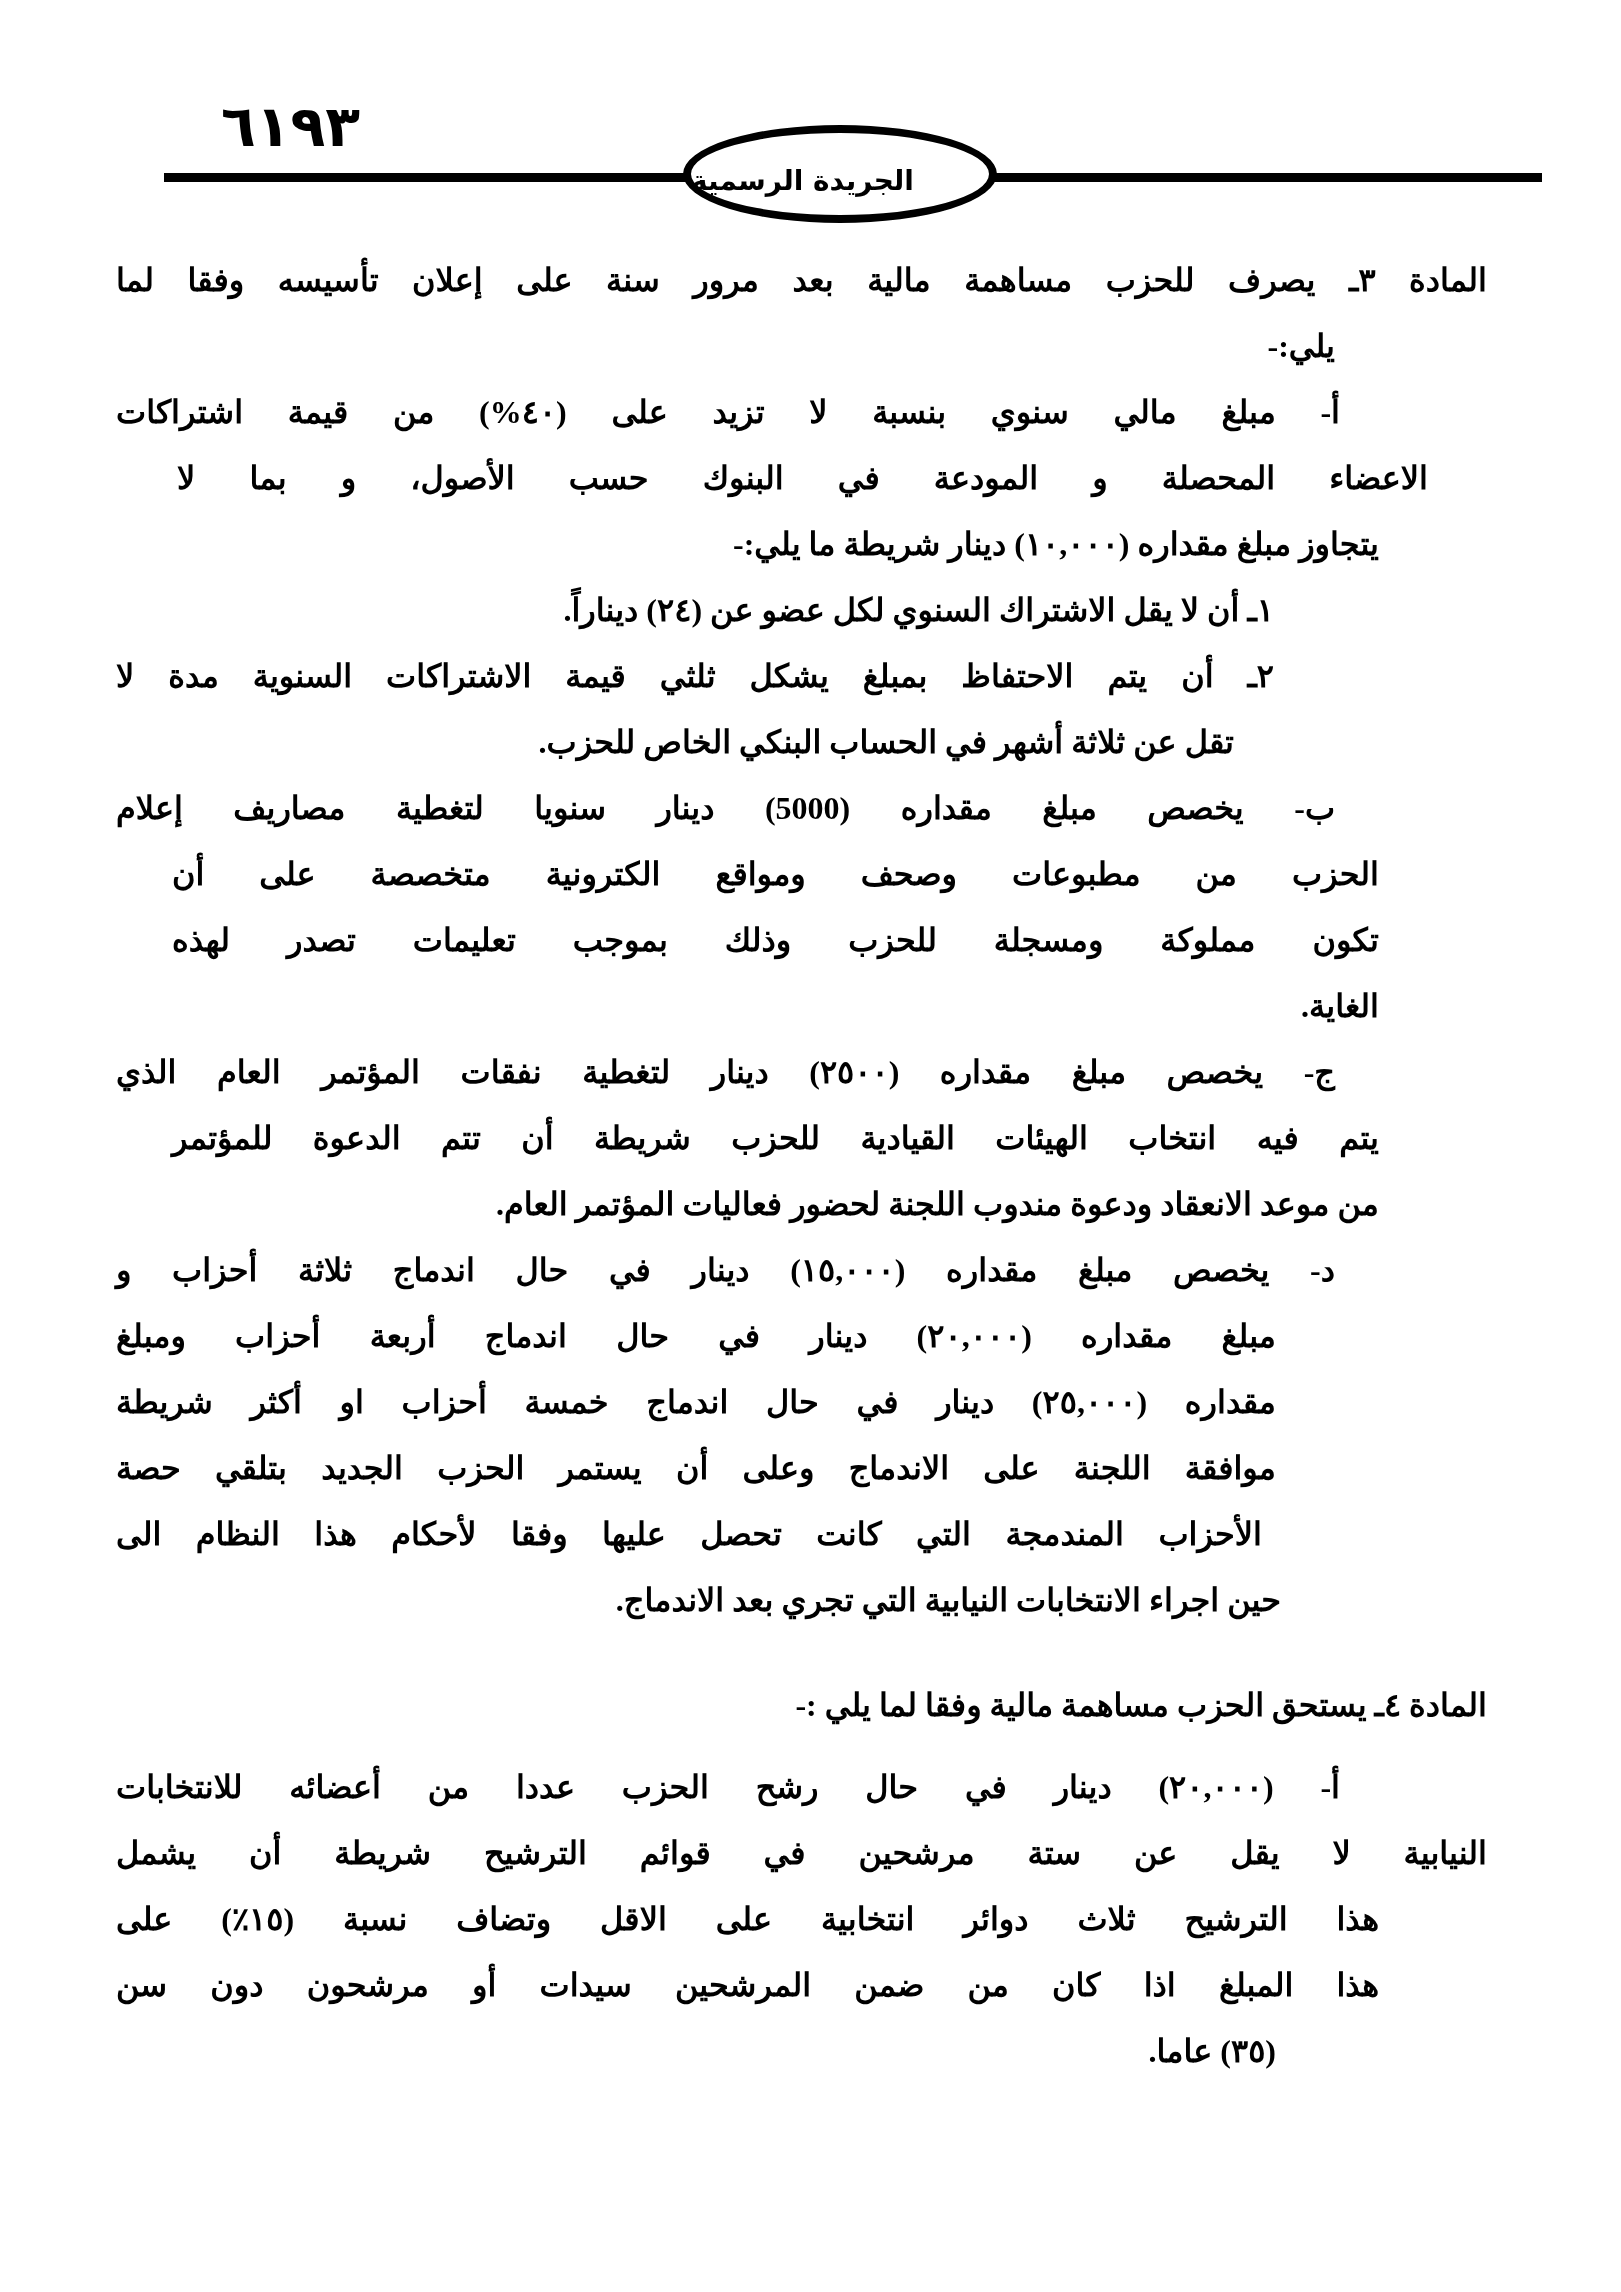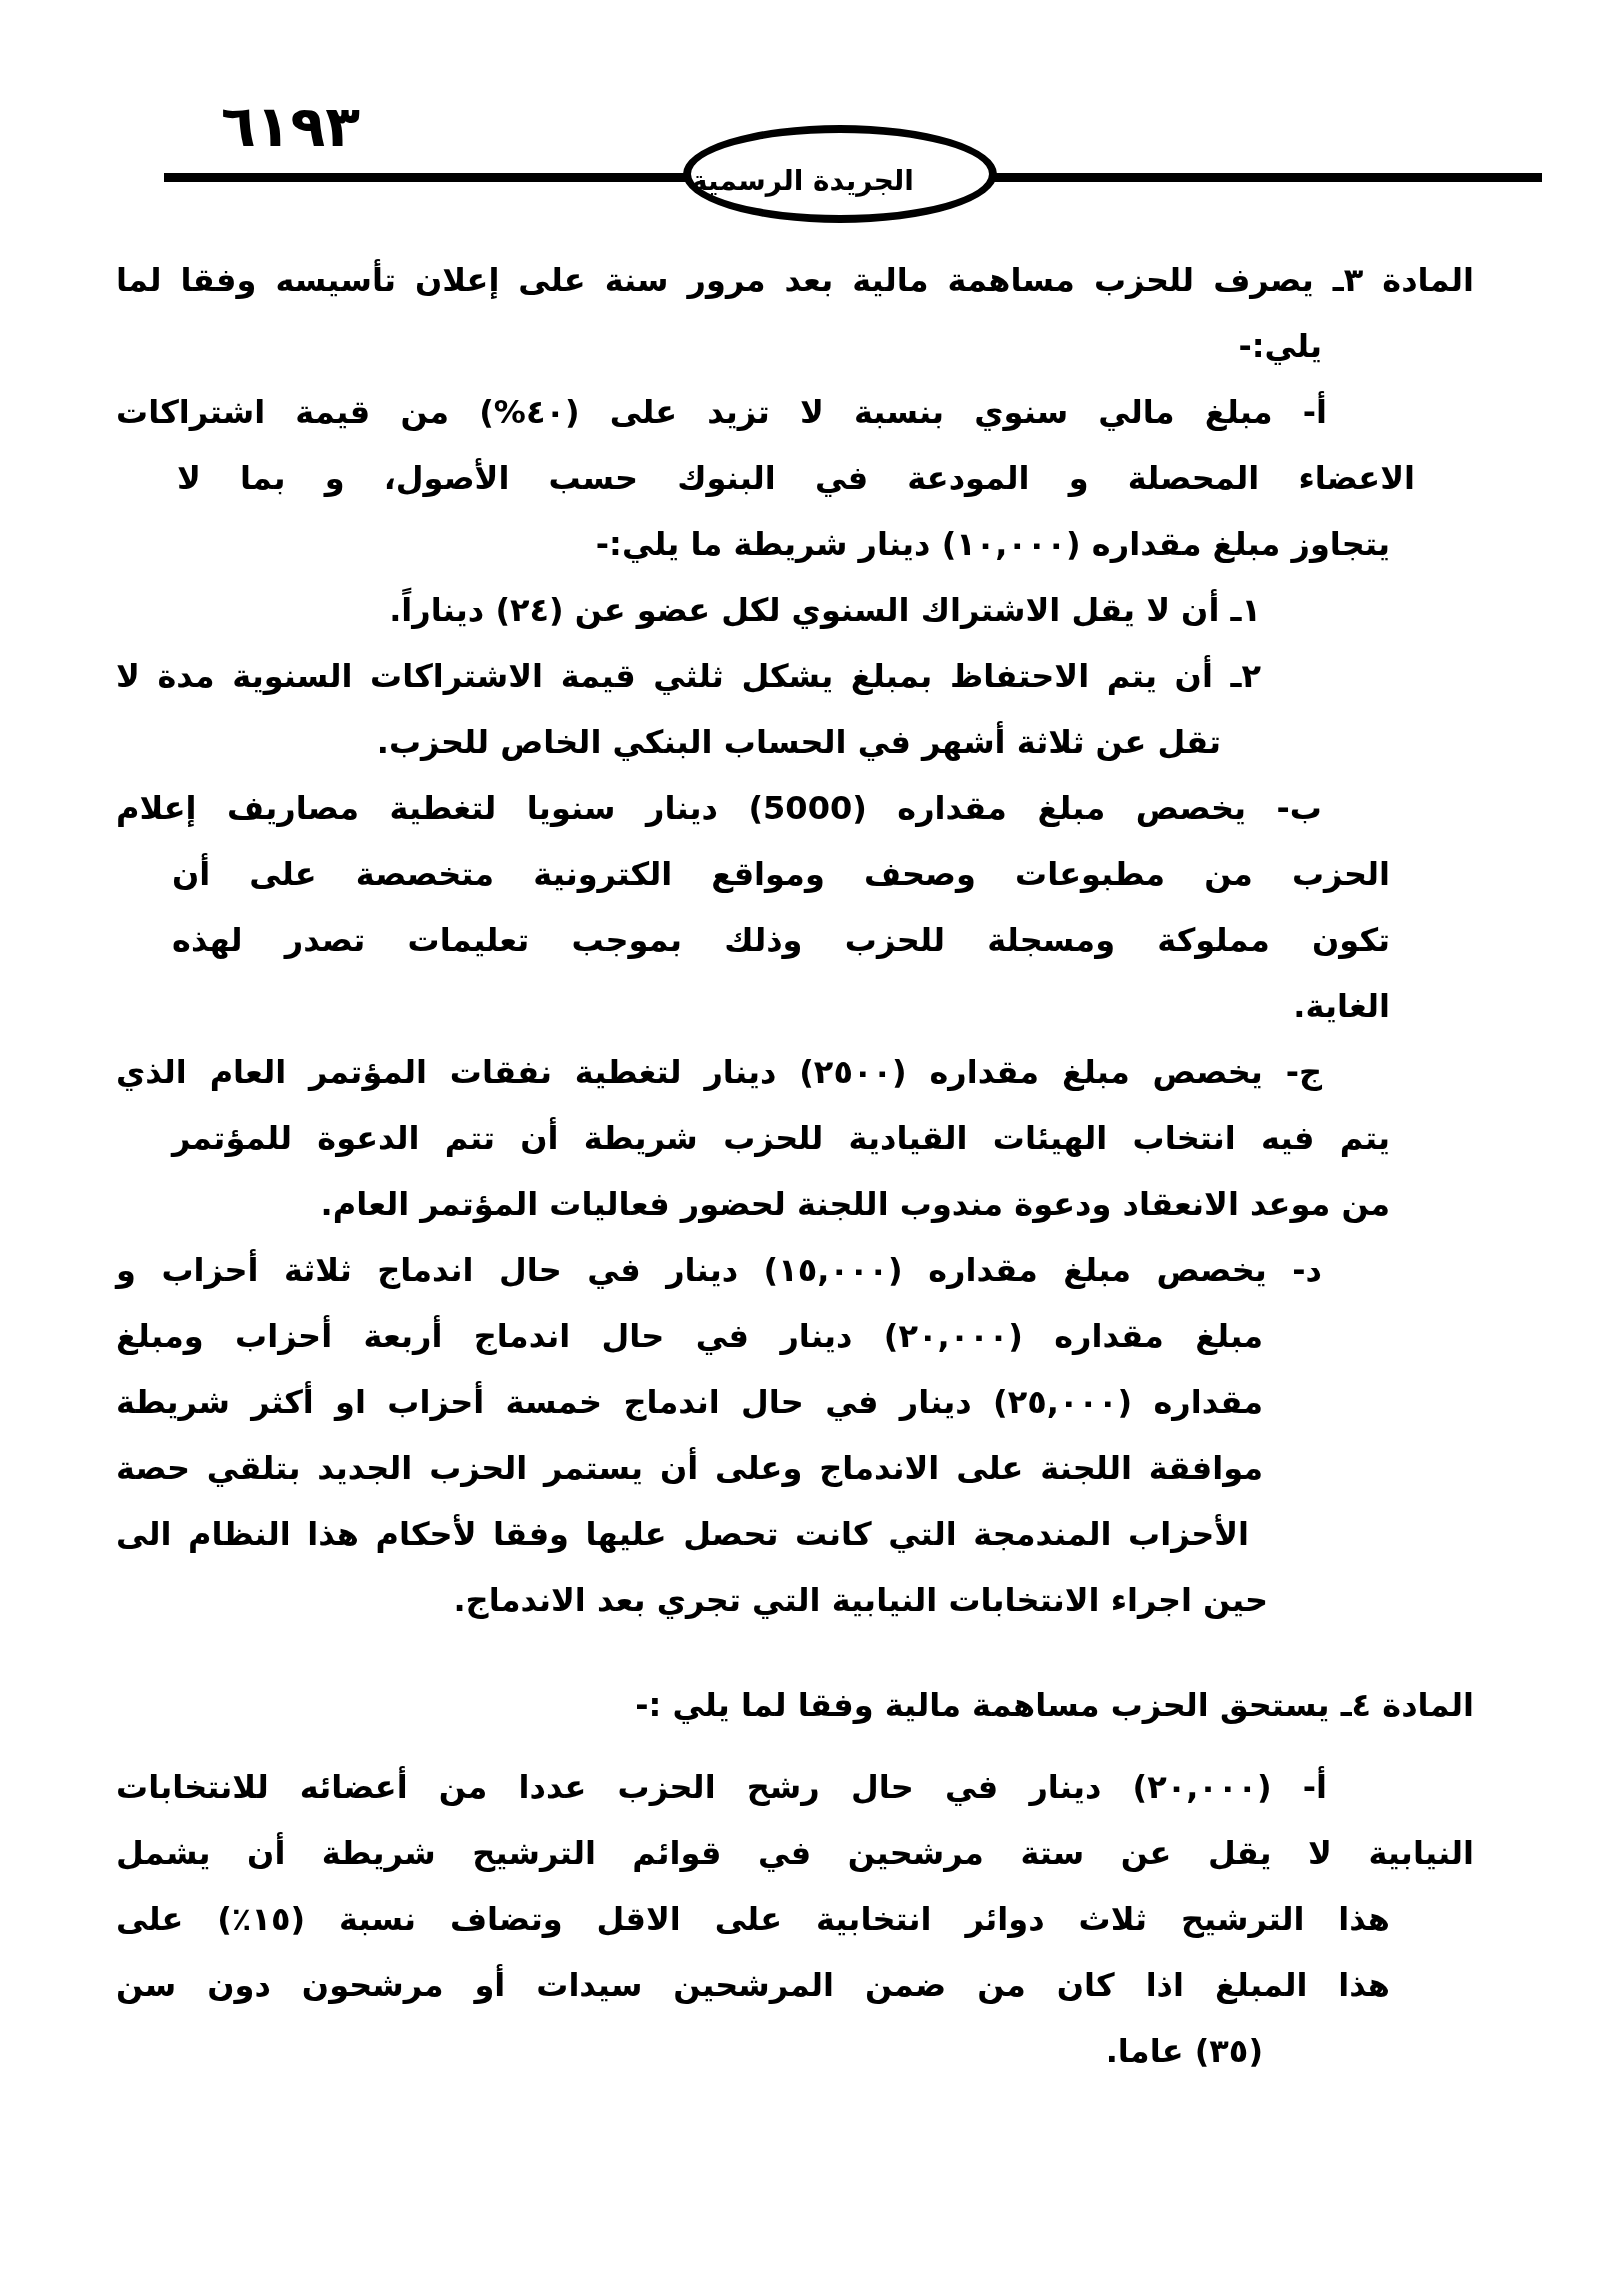--- a/index.html
+++ b/index.html
@@ -25,37 +25,38 @@
     background:#fff;border:8.8px solid #000;border-radius:50%;
     box-sizing:border-box;
     display:flex;align-items:center;justify-content:flex-end;
   }
   .gazette-seal .banner-title{
     font-size:28px;font-weight:700;
     padding-top:13.7px;white-space:nowrap;
   }
   
   .doc{
-    position:absolute;top:247px;right:147px;left:116px;
+    position:absolute;top:247px;right:134px;left:116px;
     direction:rtl;
+    font-family:Liberation Serif, serif;
   }
   .line{
     font-size:32px;font-weight:700;line-height:66px;height:66px;
     text-align:right;white-space:nowrap;overflow:visible;
   }
   .fill{
     text-align:justify;text-align-last:justify;white-space:normal;
   }
   
   .r0{margin-right:0;}
   .r60{margin-right:59px;}
   .r150{margin-right:147px;}
   .r155{margin-right:152px;}
   .r185{}
-  .r200{margin-right:84px;}
+  .r200{margin-right:108px;}
   .r210{margin-right:206px;}
   .r215{margin-right:211px;}
   .r217{margin-right:213px;}
   .r230{margin-right:225px;}
   .r258{margin-right:253px;}
   
   .l57{margin-left:56px;}
   .l62{margin-left:61px;}
   .gap-article{margin-top:39px;}
   .gap-item{margin-top:15.7px;}

